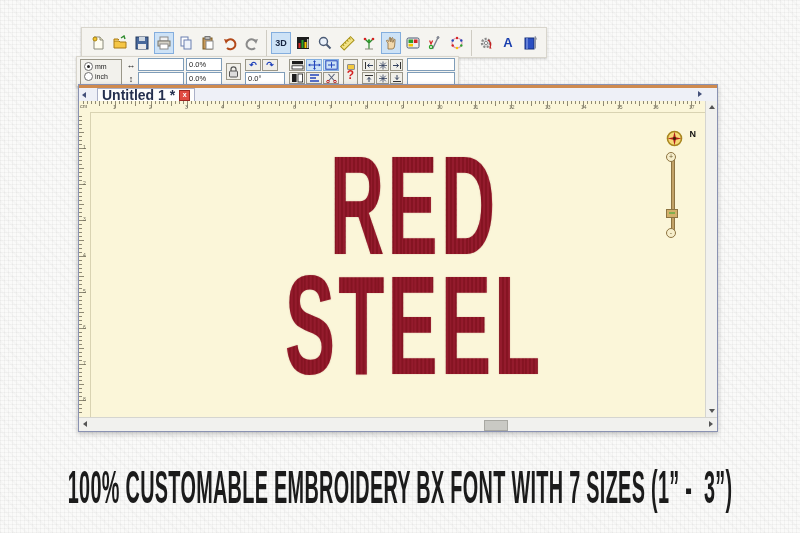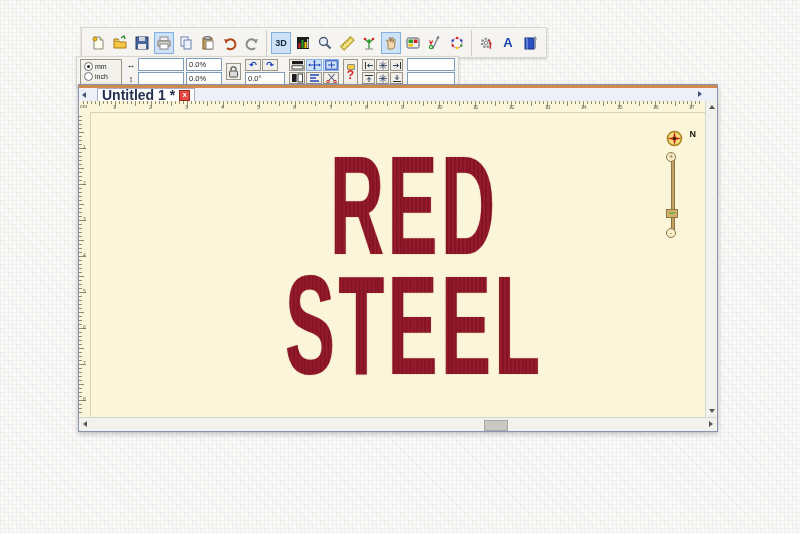--- a/index.html
+++ b/index.html
@@ -692,14 +692,17 @@
       <button class="sarrow left">
           <span class="t-left"></span>
         </button>
       <div class="hthumb"></div>
       <button class="sarrow right">
           <span class="t-right"></span>
         </button>
     </div>
   </div>
 
+  <div class="captionwrap">
+    <span class="caption">100% CUSTOMABLE EMBROIDERY BX FONT WITH 7 SIZES (1” -  3”)</span>
+  </div>
 
 </div>
 
 </body></html>

